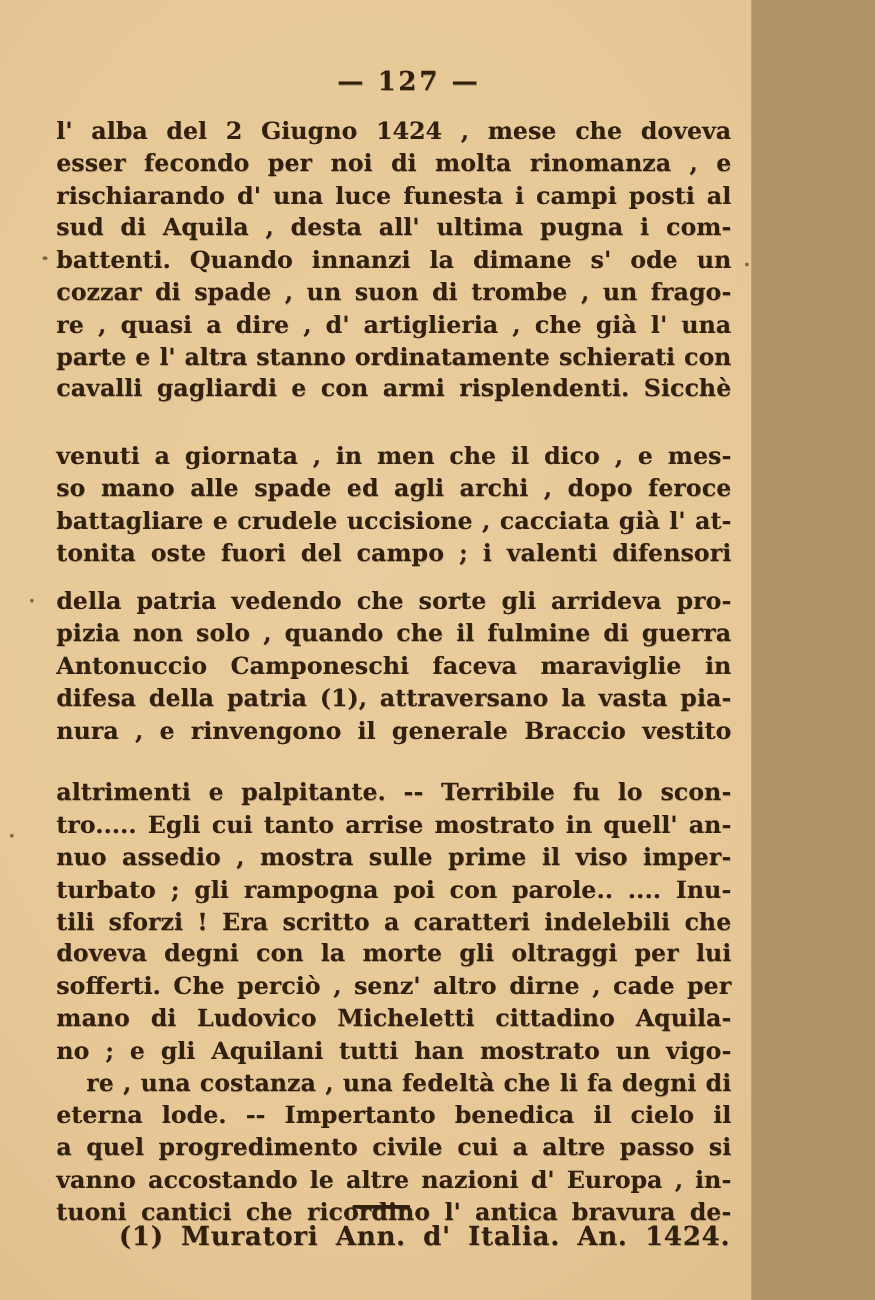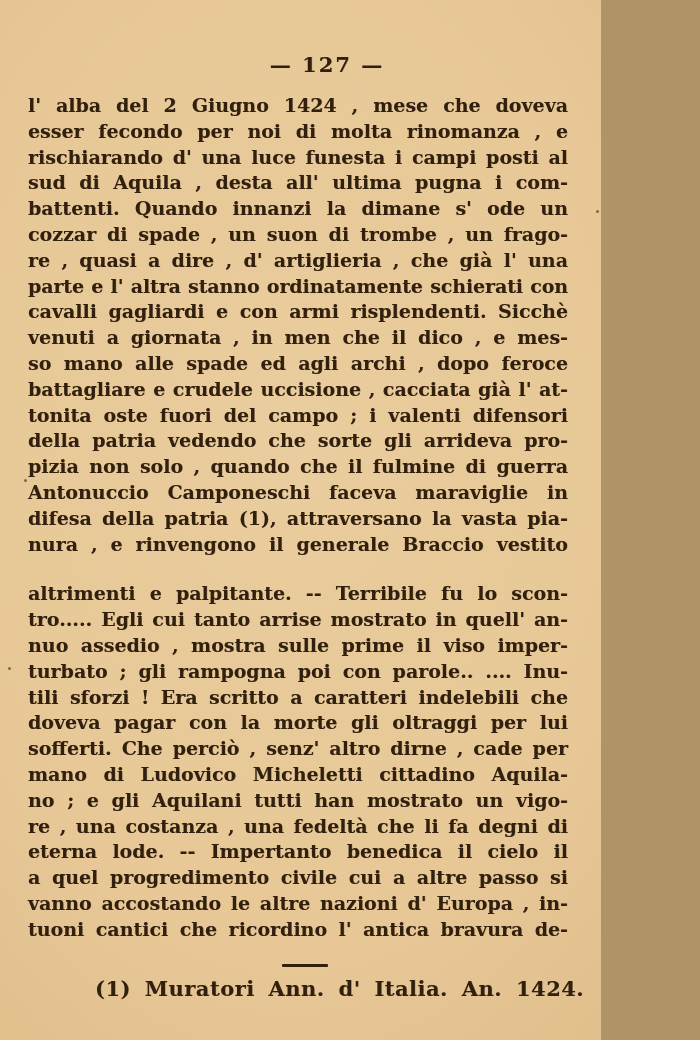--- a/index.html
+++ b/index.html
@@ -30,21 +30,21 @@
     text-align: center;
     font-size: 21px;
     font-weight: bold;
     letter-spacing: 2px;
     color: #32200f;
     text-shadow: 0.4px 0.4px 0 rgba(50,32,15,0.35);
   }
   .text-block {
     position: absolute;
     top: 93px;
-    left: 28px;
+    left: 45px;
     width: 540px;
   }
   .line {
     height: 25.8px;
     line-height: 25.8px;
     font-size: 19px;
     font-weight: bold;
     text-align: justify;
     text-align-last: justify;
     -moz-text-align-last: justify;
@@ -93,39 +93,39 @@
   <div class="text-block" id="lines">
       <div class="line" style="white-space: normal;">l' alba del 2 Giugno 1424 , mese che doveva</div>
       <div class="line" style="white-space: normal;">esser fecondo per noi di molta rinomanza , e</div>
       <div class="line" style="white-space: normal;">rischiarando d' una luce funesta i campi posti al</div>
       <div class="line" style="white-space: normal;">sud di Aquila , desta all' ultima pugna i com-</div>
       <div class="line" style="white-space: normal;">battenti. Quando innanzi la dimane s' ode un</div>
       <div class="line" style="white-space: normal;">cozzar di spade , un suon di trombe , un frago-</div>
       <div class="line" style="white-space: normal;">re , quasi a dire , d' artiglieria , che già l' una</div>
       <div class="line" style="letter-spacing: -0.1px; white-space: normal;">parte e l' altra stanno ordinatamente schierati con</div>
       <div class="line" style="white-space: normal;">cavalli gagliardi e con armi risplendenti. Sicchè</div>
-      <div class="line" style="white-space: normal;">venuti a giornata , in men che il dico , e mes-</div>
+      <div class="line" style="white-space: normal; margin-top: 28px;">venuti a giornata , in men che il dico , e mes-</div>
       <div class="line" style="white-space: normal;">so mano alle spade ed agli archi , dopo feroce</div>
       <div class="line" style="white-space: normal;">battagliare e crudele uccisione , cacciata già l' at-</div>
       <div class="line" style="white-space: normal;">tonita oste fuori del campo ; i valenti difensori</div>
-      <div class="line" style="white-space: normal;">della patria vedendo che sorte gli arrideva pro-</div>
+      <div class="line" style="white-space: normal; margin-top: 13px;">della patria vedendo che sorte gli arrideva pro-</div>
       <div class="line" style="white-space: normal;">pizia non solo , quando che il fulmine di guerra</div>
       <div class="line" style="white-space: normal;">Antonuccio Camponeschi faceva maraviglie in</div>
       <div class="line" style="white-space: normal;">difesa della patria (1), attraversano la vasta pia-</div>
       <div class="line" style="white-space: normal;">nura , e rinvengono il generale Braccio vestito</div>
       <div class="line" style="white-space: normal; margin-top: 24px;">altrimenti e palpitante. -- Terribile fu lo scon-</div>
       <div class="line" style="white-space: normal;">tro..... Egli cui tanto arrise mostrato in quell' an-</div>
       <div class="line" style="white-space: normal;">nuo assedio , mostra sulle prime il viso imper-</div>
       <div class="line" style="white-space: normal;">turbato ; gli rampogna poi con parole.. .... Inu-</div>
       <div class="line" style="white-space: normal;">tili sforzi ! Era scritto a caratteri indelebili che</div>
-      <div class="line" style="white-space: normal;">doveva pagar con la morte gli oltraggi per lui</div>
+      <div class="line" style="white-space: normal;">doveva degni con la morte gli oltraggi per lui</div>
       <div class="line" style="white-space: normal;">sofferti. Che perciò , senz' altro dirne , cade per</div>
       <div class="line" style="white-space: normal;">mano di Ludovico Micheletti cittadino Aquila-</div>
       <div class="line" style="white-space: normal;">no ; e gli Aquilani tutti han mostrato un vigo-</div>
-      <div class="line" style="white-space: normal;">re , una costanza , una fedeltà che li fa degni di</div>
+      <div class="line" style="white-space: normal; margin-left: 24px;">re , una costanza , una fedeltà che li fa degni di</div>
       <div class="line" style="white-space: normal;">eterna lode. -- Impertanto benedica il cielo il</div>
       <div class="line" style="white-space: normal;">a quel progredimento civile cui a altre passo si</div>
       <div class="line" style="white-space: normal;">vanno accostando le altre nazioni d' Europa , in-</div>
       <div class="line" style="white-space: normal;">tuoni cantici che ricordino l' antica bravura de-</div>
     </div>
 
   <div class="footnote-rule"></div>
 
   <div class="footnote">(1) Muratori Ann. d' Italia. An. 1424.</div>
 

